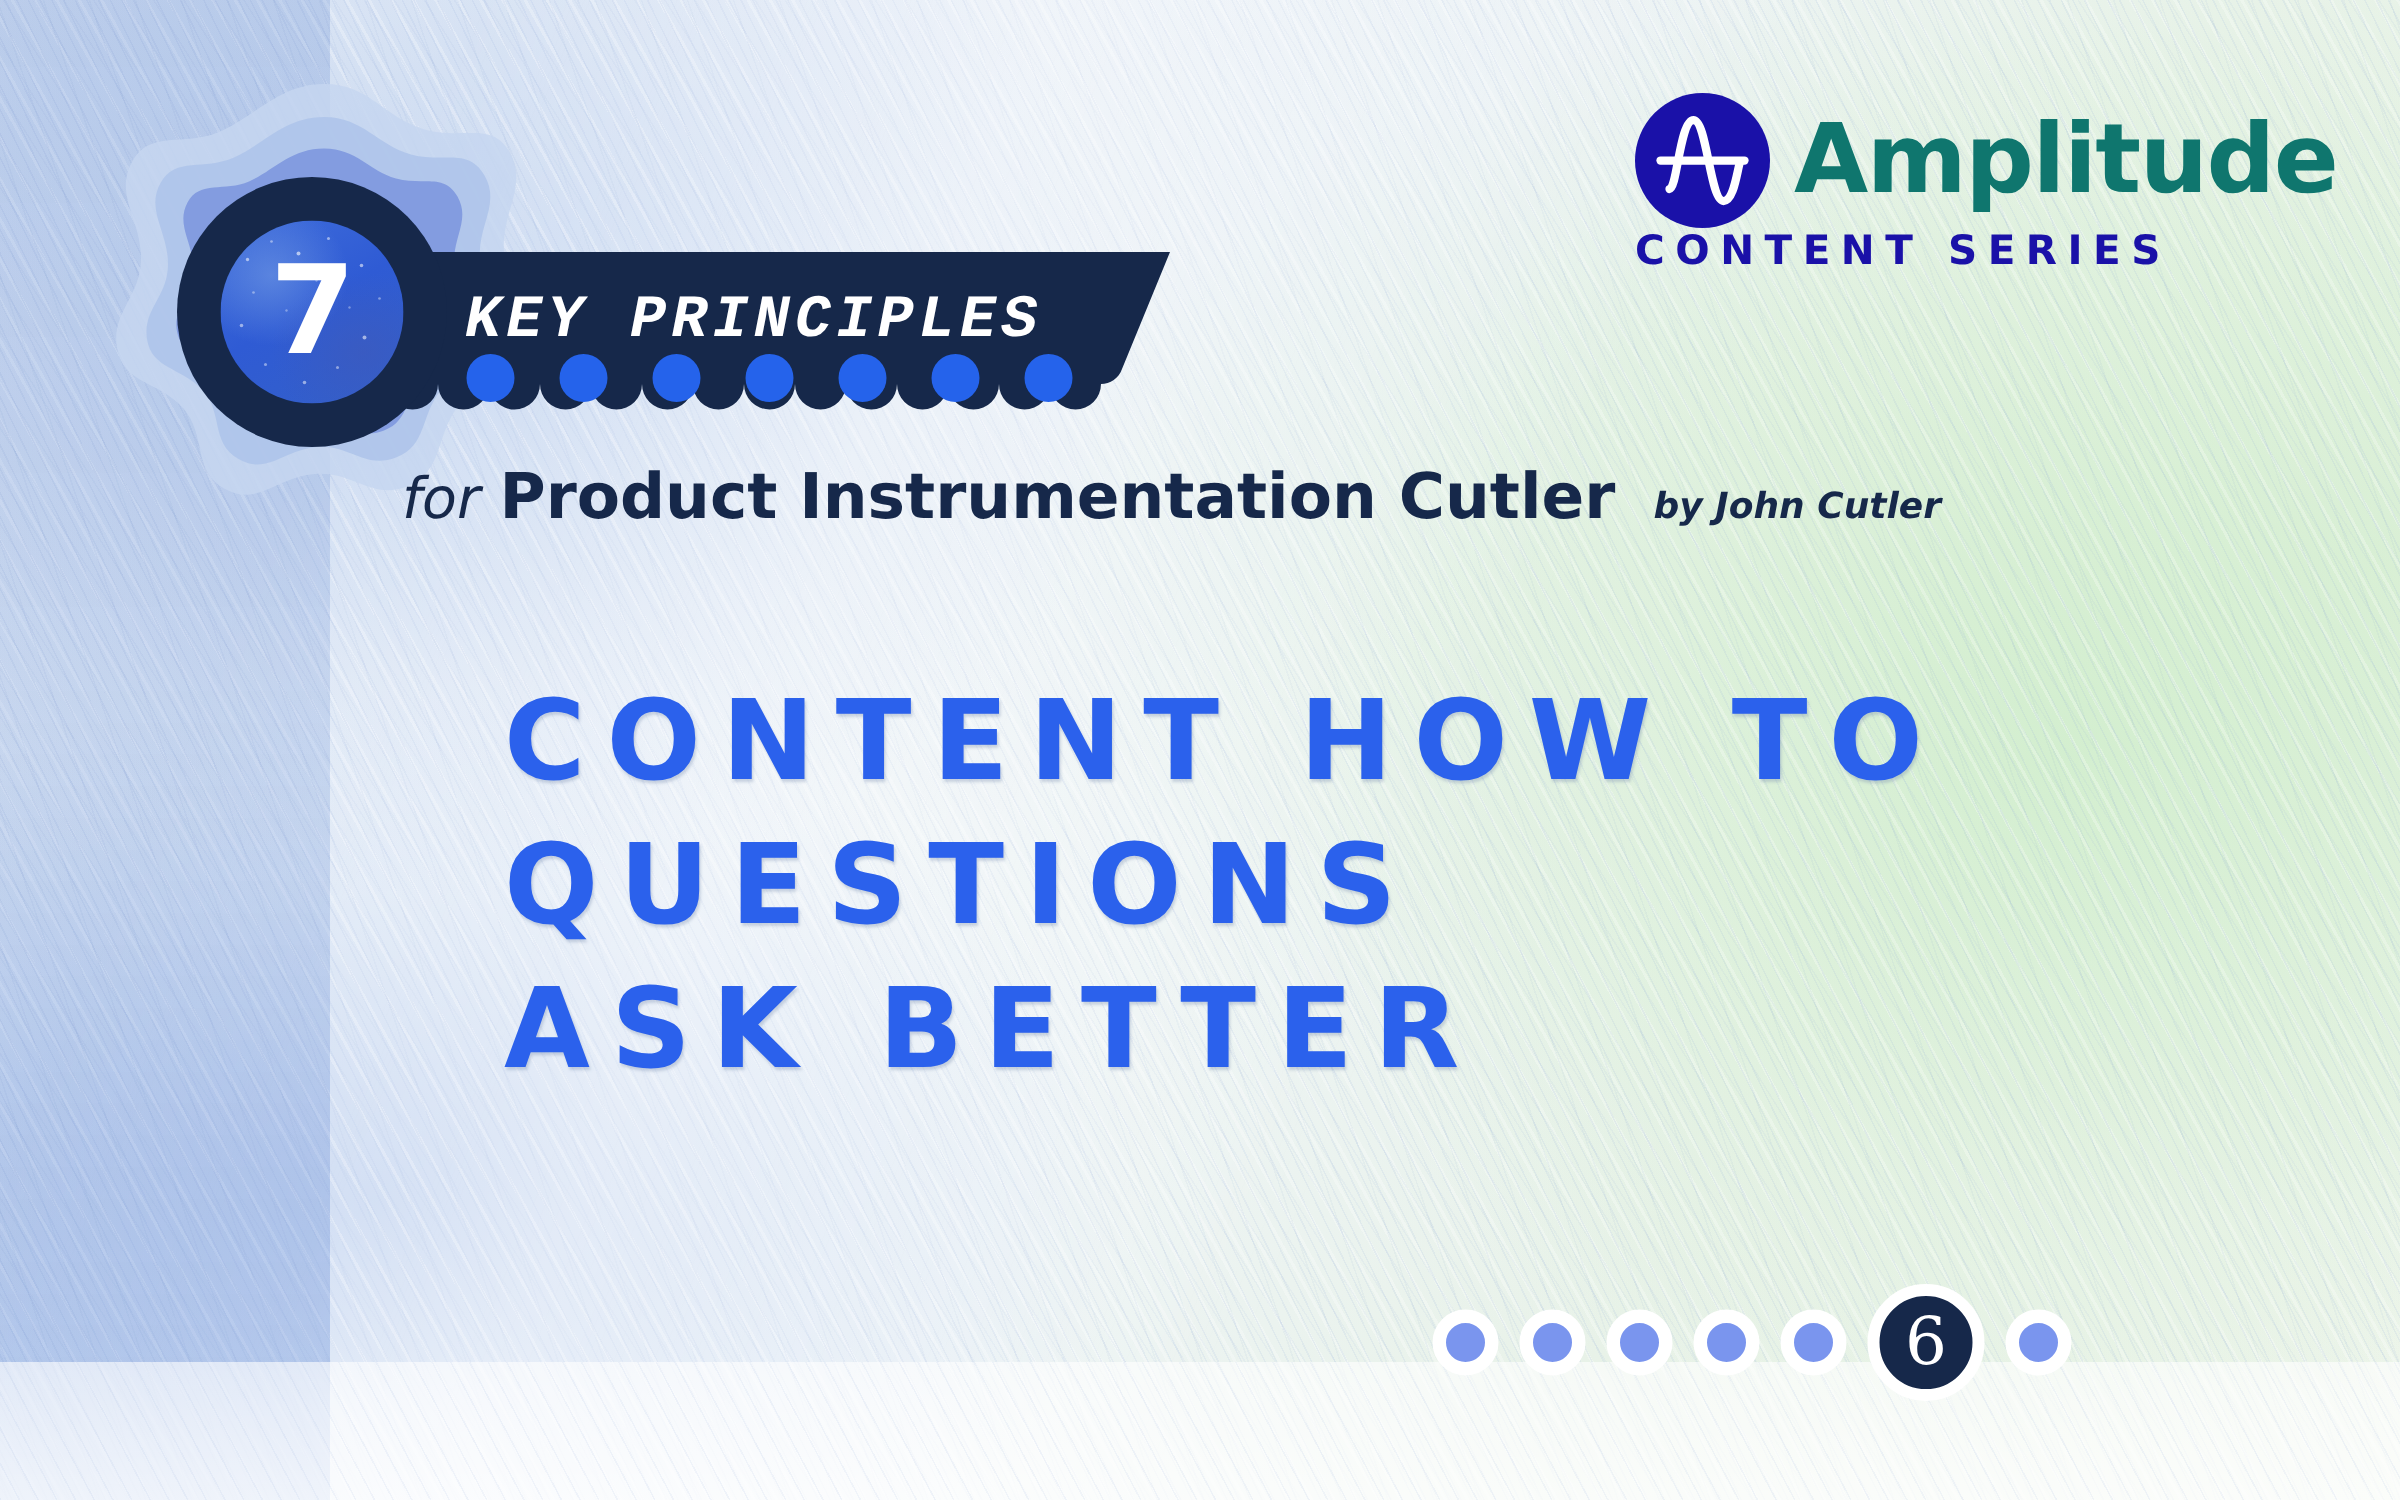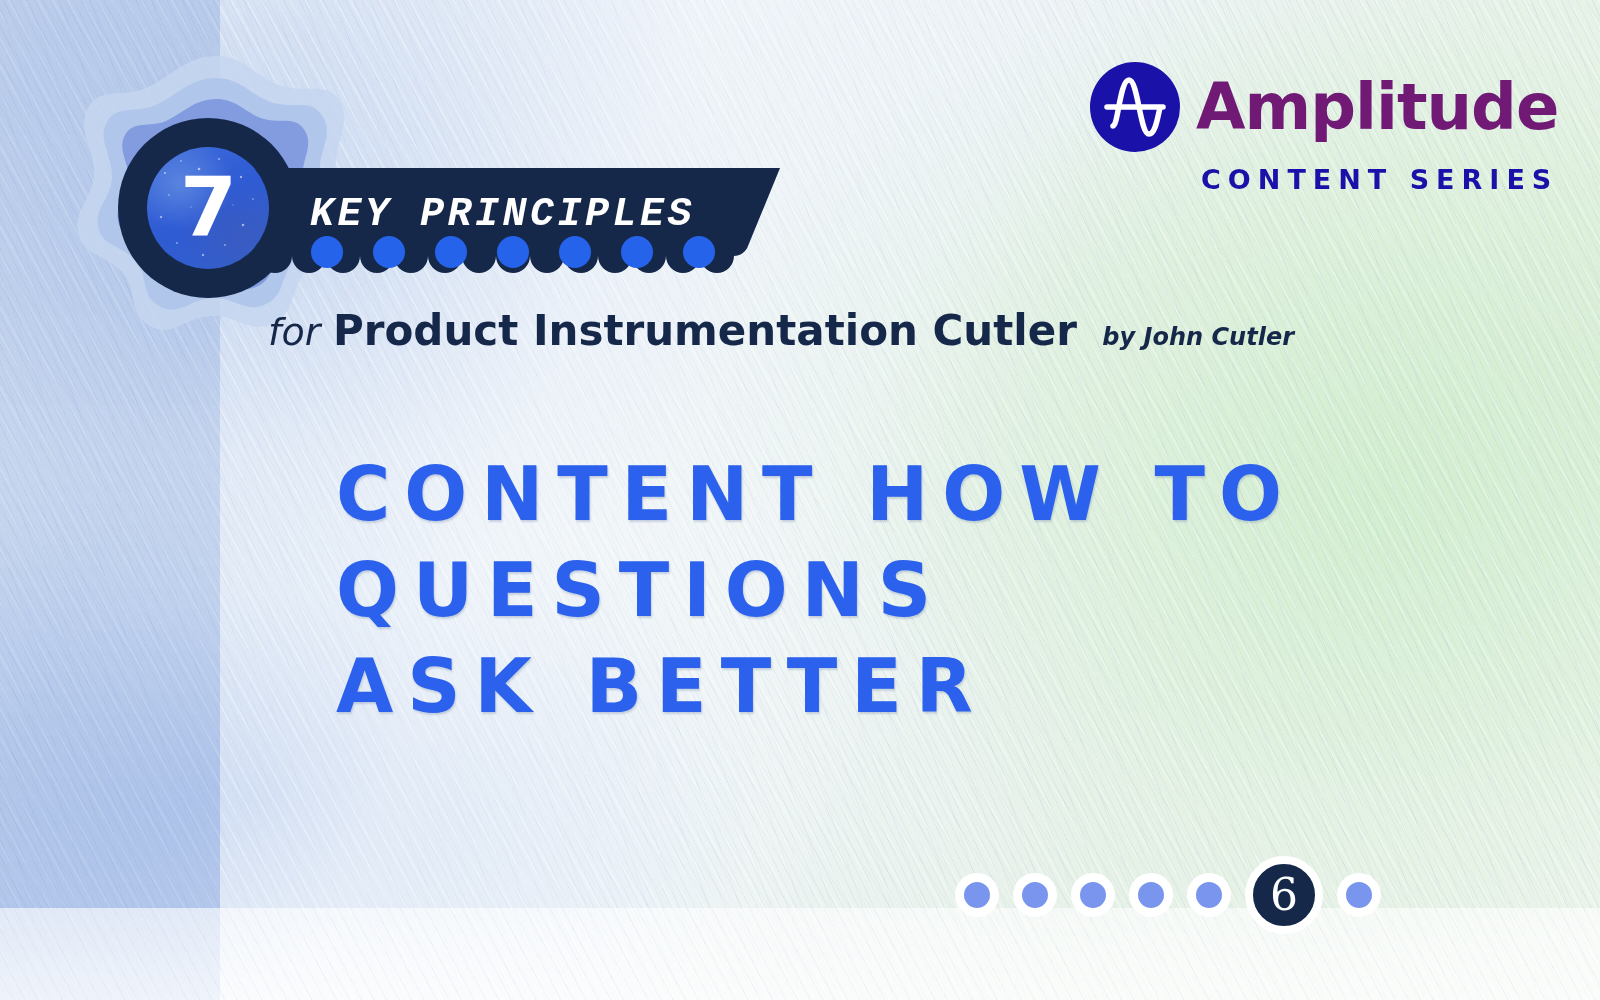--- a/index.html
+++ b/index.html
@@ -135,30 +135,30 @@
     line-height:96px;
     letter-spacing:14px;
     white-space:nowrap;
     text-shadow:1px 2px 2px rgba(120,140,175,.35);
   }
 
   
   .logo{position:absolute;left:1090px;top:62px;z-index:5;}
   .logo-row{display:flex;align-items:center;}
   .logo-word{
-    color:#701a75;
+    color:#0f766e;
     font-family:"DejaVu Sans", sans-serif;
     font-weight:bold;
     font-size:64px;
     line-height:1;
     letter-spacing:-1px;
     margin-left:16px;
   }
   .logo-sub{
-    margin-top:12px;text-align:right;
+    margin-top:0;
     color:#1a11a8;
     font-family:"DejaVu Sans", sans-serif;
     font-weight:bold;
     font-size:27px;
     letter-spacing:7px;
   }
 
   
   .pager{
     position:absolute;left:955px;top:856px;

